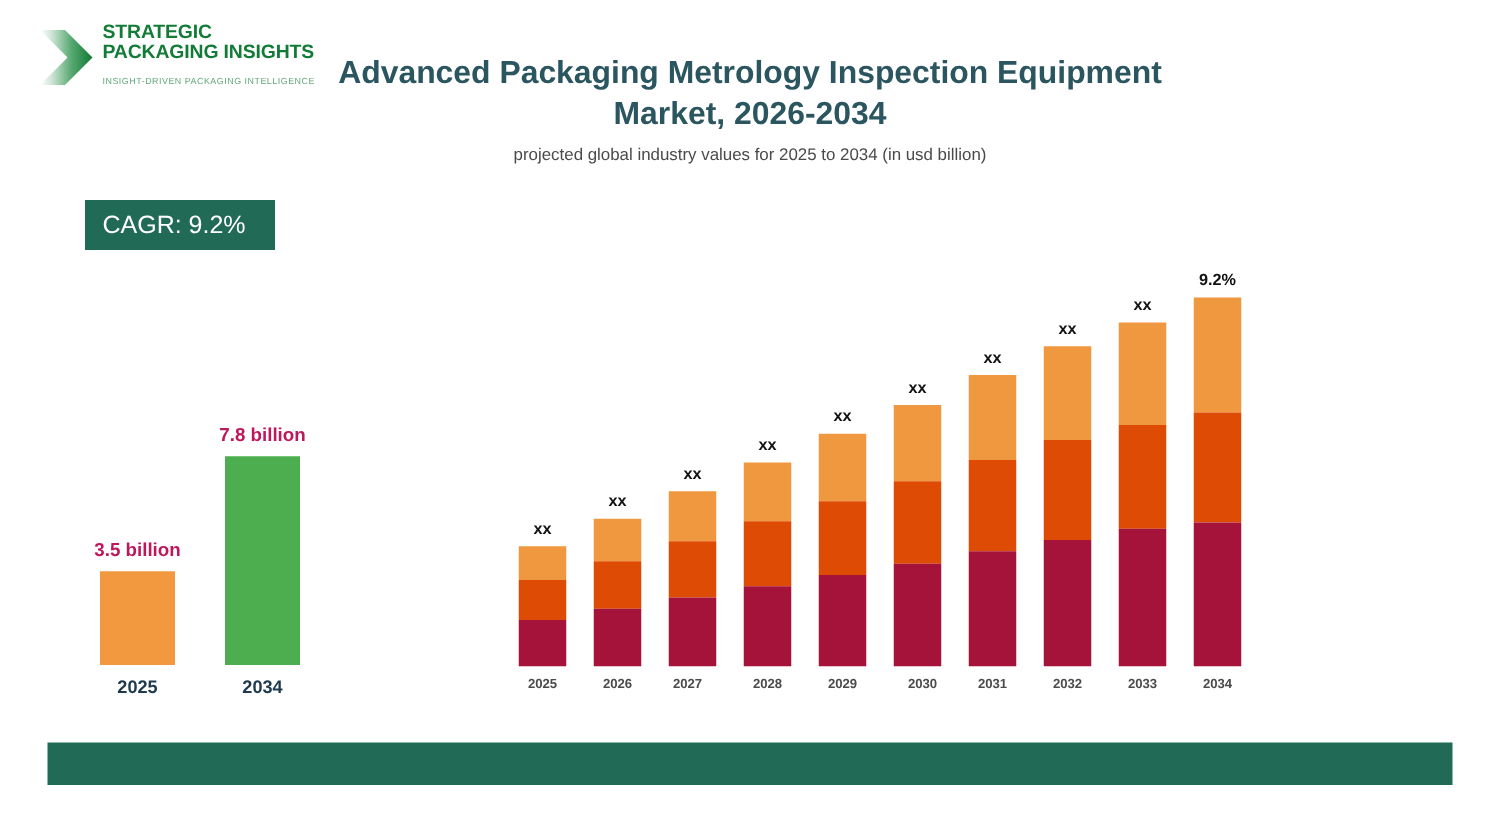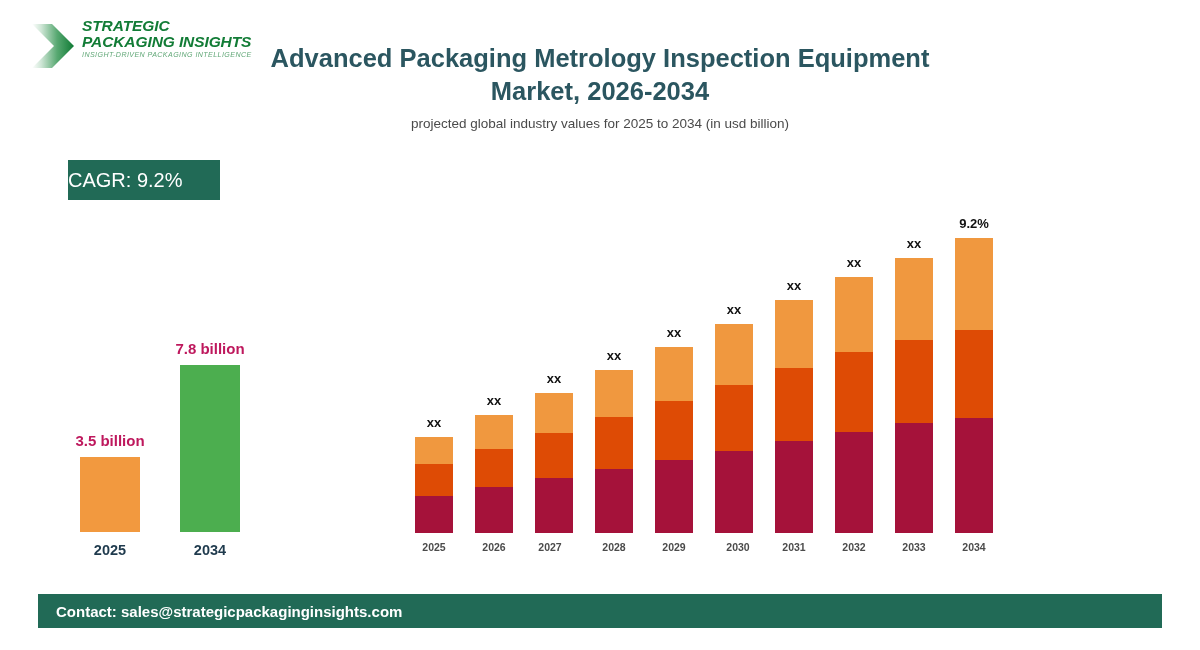--- a/index.html
+++ b/index.html
@@ -15,21 +15,20 @@
     position: relative;
   }
 
   
   .logo {
     position: absolute;
     left: 30px;
     top: 18px;
     width: 230px;
     height: 58px;
-    font-style: italic;
   }
   .logo-mark {
     position: absolute;
     left: 0;
     top: 2px;
     width: 46px;
     height: 52px;
   }
   .logo-text {
     position: absolute;
@@ -42,21 +41,21 @@
     font-weight: bold;
     color: #127c36;
     letter-spacing: -0.1px;
     line-height: 16px;
     white-space: nowrap;
   }
   .logo-tag {
     font-size: 7.1px;
     color: #62a878;
     letter-spacing: 0.42px;
-    margin-top: 1px;
+    margin-top: 11px;
     white-space: nowrap;
   }
 
   
   .title {
     position: absolute;
     left: 260px;
     top: 42px;
     width: 680px;
     text-align: center;
@@ -80,21 +79,21 @@
     position: absolute;
     left: 68px;
     top: 160px;
     width: 152px;
     height: 40px;
     background: #216a56;
     color: #ffffff;
     font-size: 20px;
     display: flex;
     align-items: center;
-    padding-left: 0;
+    padding-left: 14px;
     box-sizing: border-box;
   }
 
   
   .compare {
     position: absolute;
     left: 40px;
     top: 300px;
     width: 250px;
     height: 270px;
@@ -321,14 +320,13 @@
         <div class="seg" style="height: 92px; background: rgb(240, 152, 63);"></div>
         <div class="seg" style="height: 88px; background: rgb(222, 75, 5);"></div>
         <div class="seg" style="height: 115px; background: rgb(165, 18, 58);"></div>
       </div>
       <div class="sbar-top-label" style="bottom: 302px;">9.2%</div>
     </div>
     <div class="sbar-year" style="left: 550px; position: absolute;">2034</div>
   </div>
 
 <div class="footer">
-  <span>Contact: sales@strategicpackaginginsights.com</span>
 </div>
 
 </body></html>

